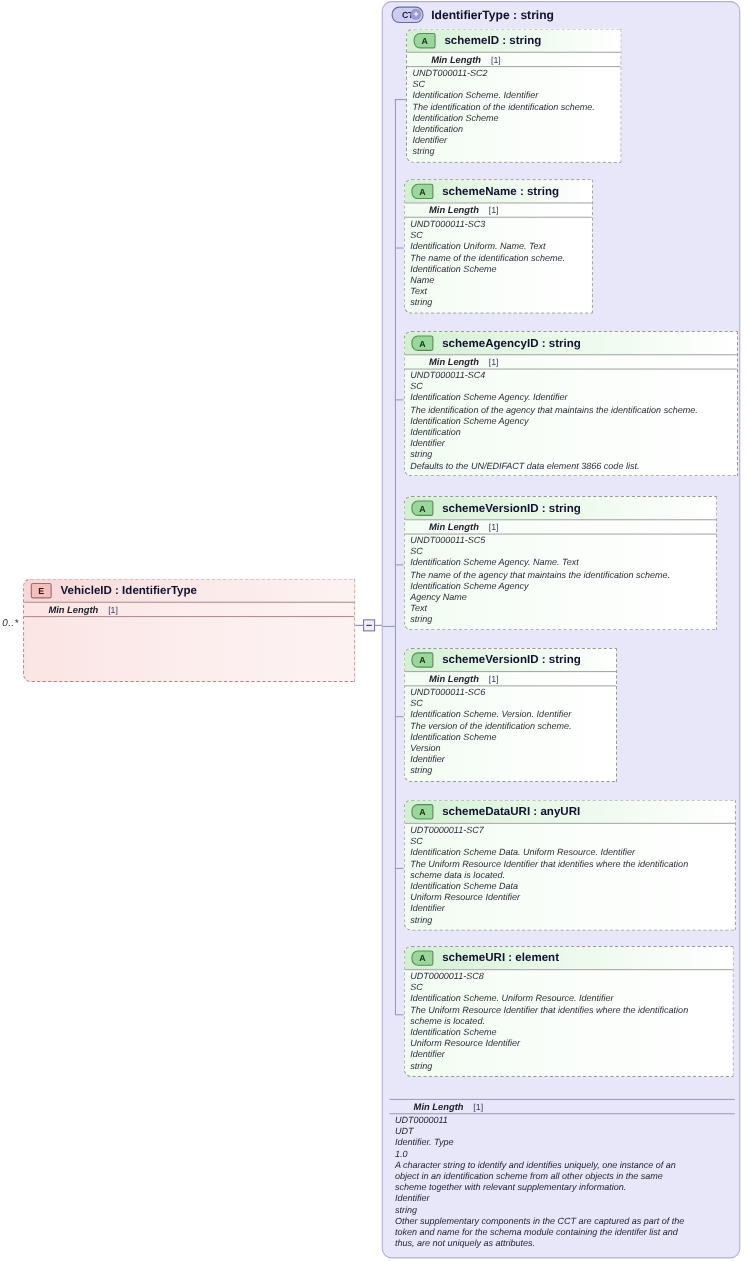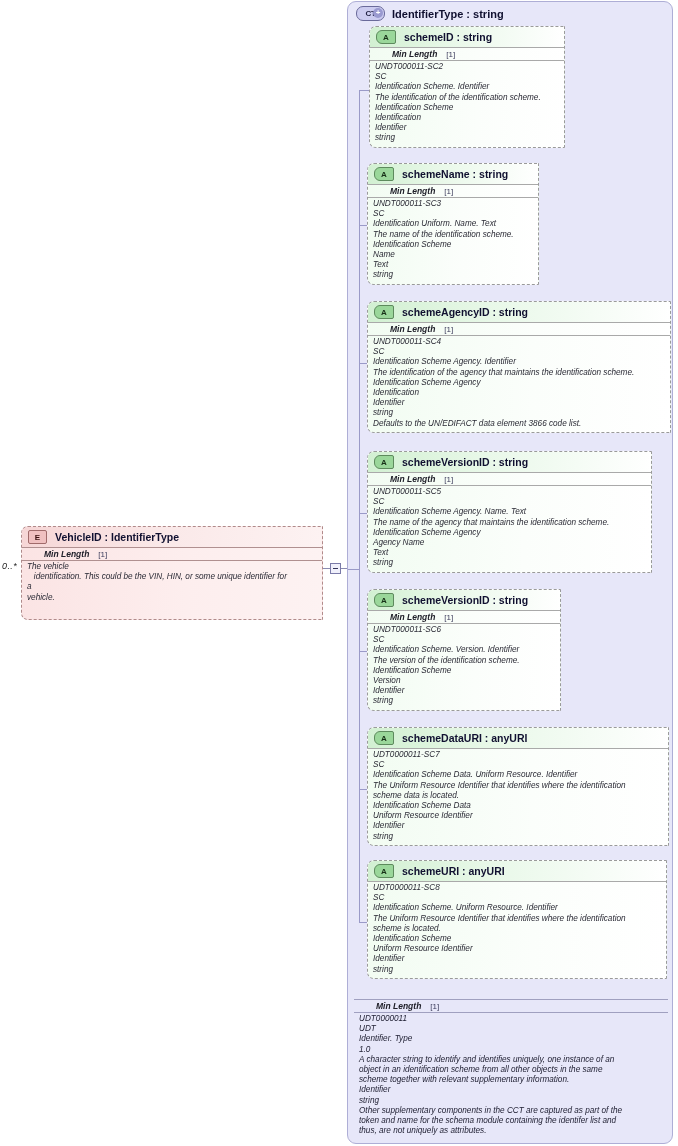--- a/index.html
+++ b/index.html
@@ -230,26 +230,20 @@
 
 <div id="el-box">
   <div class="attr-head">
     <span class="attr-badge">E</span>
     <span class="attr-title">VehicleID : IdentifierType</span>
   </div>
   <div class="facet-row">
     <span class="facet-name">Min Length</span>
     <span class="facet-val">[1]</span>
   </div>
-  <div class="doc-block">
-      <div class="doc-line">The vehicle</div>
-      <div class="doc-line">   identification. This could be the VIN, HIN, or some unique identifier for</div>
-      <div class="doc-line">a</div>
-      <div class="doc-line">vehicle.</div>
-    </div>
 </div>
 
 <div class="card-label">0..*</div>
 
 <div class="link-line" style="left:323px; top:568px; width:7px;"></div>
 <div class="expand-box" style="left:330px; top:563px;"></div>
 <div class="link-line" style="left:341px; top:568px; width:7px;"></div>
 
 <div id="ct-panel">
 
@@ -389,21 +383,21 @@
           <div class="doc-line">scheme data is located.</div>
           <div class="doc-line">Identification Scheme Data</div>
           <div class="doc-line">Uniform Resource Identifier</div>
           <div class="doc-line">Identifier</div>
           <div class="doc-line">string</div>
         </div>
       </div>
       <div class="attr-box" style="left: 19px; top: 858px; width: 300px;">
         <div class="attr-head">
           <span class="attr-badge">A</span>
-          <span class="attr-title">schemeURI : anyURI</span>
+          <span class="attr-title">schemeURI : element</span>
         </div>
         <div style="border-top: 1px solid rgb(169, 169, 169); margin: 0px;"></div>
         <div class="doc-block">
           <div class="doc-line">UDT0000011-SC8</div>
           <div class="doc-line">SC</div>
           <div class="doc-line">Identification Scheme. Uniform Resource. Identifier</div>
           <div class="doc-line">The Uniform Resource Identifier that identifies where the identification</div>
           <div class="doc-line">scheme is located.</div>
           <div class="doc-line">Identification Scheme</div>
           <div class="doc-line">Uniform Resource Identifier</div>

